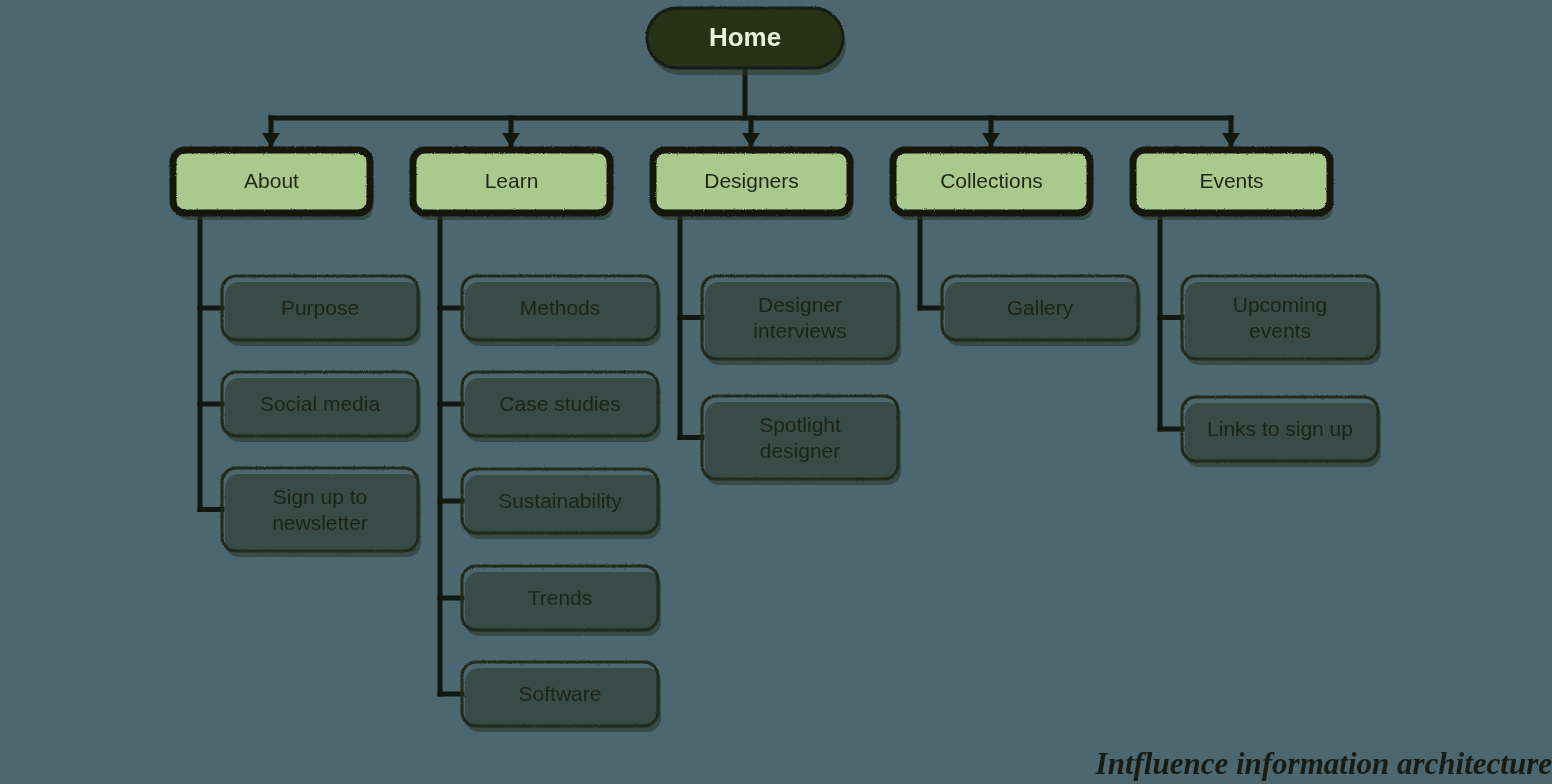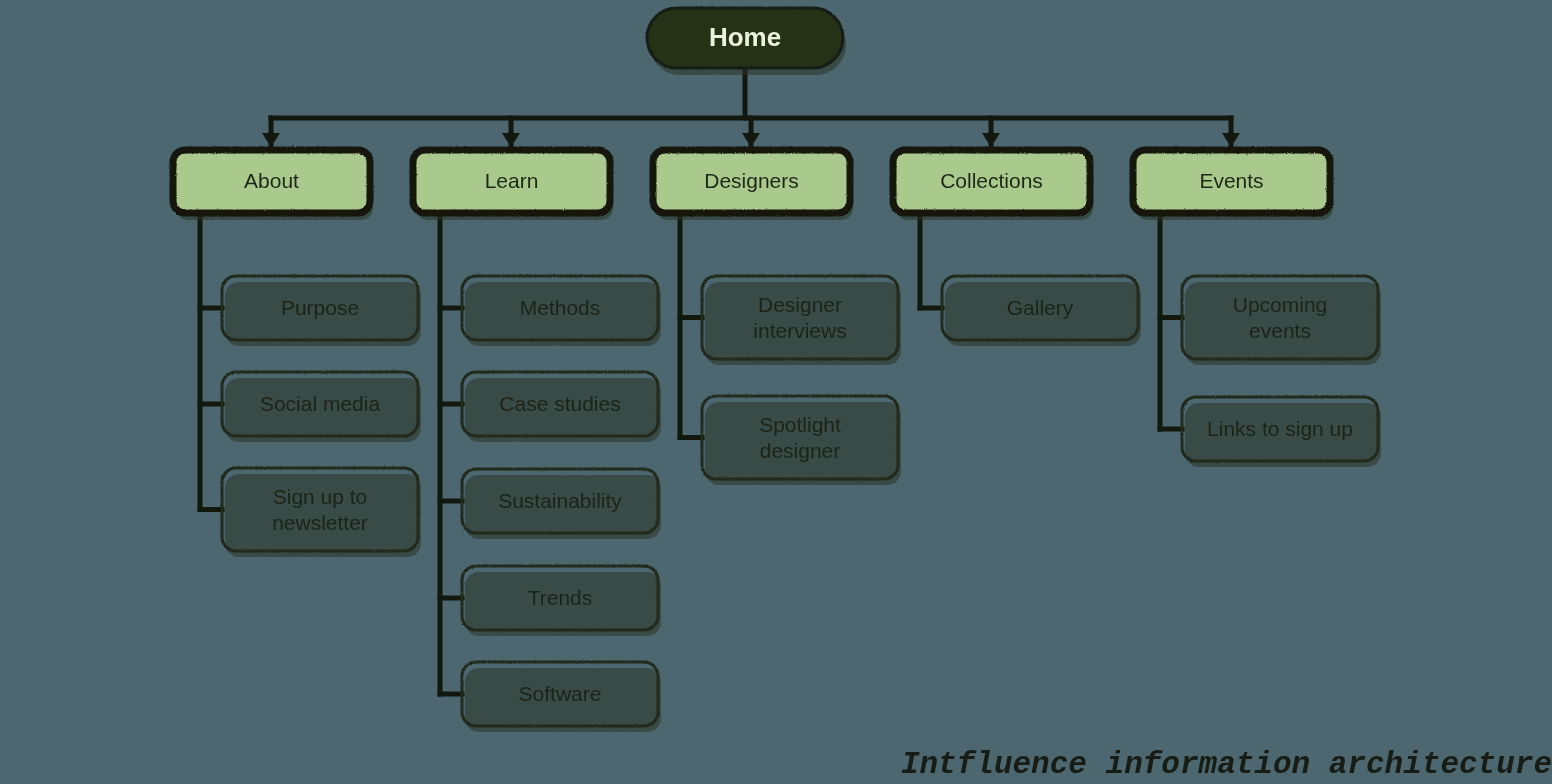--- a/index.html
+++ b/index.html
@@ -73,21 +73,21 @@
     fill: #13180f;
   }
   .shadow-soft {
     fill: #2b3528;
     opacity: 0.55;
   }
   .caption-text {
     position: absolute;
     right: 0px;
     bottom: 2px;
-    font-family: Liberation Mono, monospace;
+    font-family: Liberation Serif, serif;
     font-size: 31px;
     font-weight: bold;
     font-style: italic;
     color: #171c14;
     white-space: nowrap;
     letter-spacing: 0px;
   }
 </style>
 </head>
 <body>

